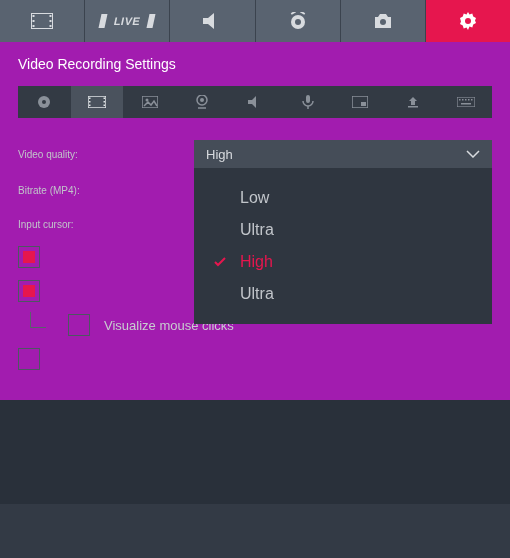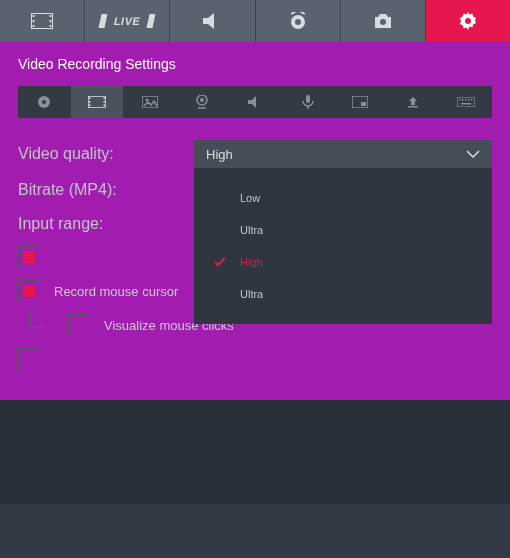--- a/index.html
+++ b/index.html
@@ -74,21 +74,21 @@
   }
   .row {
     display: flex;
     align-items: center;
     min-height: 24px;
     margin-bottom: 10px;
   }
   .field-label {
     width: 176px;
     color: #c1c5ca;
-    font-size: 16px;
+    font-size: 10px;
   }
   .select-box {
     flex: 1;
     height: 28px;
     background: #454d58;
     display: flex;
     align-items: center;
     padding: 0 12px;
     color: #d8dbdf;
     position: relative;
@@ -105,21 +105,21 @@
     padding: 14px 0;
     z-index: 10;
   }
   .dropdown-item {
     display: flex;
     align-items: center;
     height: 32px;
     padding: 0 20px 0 20px;
     color: #c1c5ca;
     cursor: pointer;
-    font-size: 11px;
+    font-size: 16px;
     gap: 12px;
   }
   .dropdown-item .check {
     width: 14px;
     display: inline-flex;
     align-items: center;
   }
   .dropdown-item.selected { color: #e6164e; }
   .dropdown-item.selected .check svg { stroke: #e6164e; }
   .checkbox-row {
@@ -318,30 +318,29 @@
           <span>Ultra</span>
         </div>
       </div>
     </div>
 
     <div class="row">
       <div class="field-label">Bitrate (MP4):</div>
     </div>
 
     <div class="row">
-      <div class="field-label">Input range:</div>
+      <div class="field-label">Input cursor:</div>
     </div>
 
     <div class="checkbox-row">
       <div class="cb checked"></div>
     </div>
 
     <div class="checkbox-row">
       <div class="cb checked"></div>
-      <div class="cb-label">Record mouse cursor</div>
     </div>
 
     <div class="checkbox-row sub">
       <div class="tree-elbow"></div>
       <div class="cb"></div>
       <div class="cb-label">Visualize mouse clicks</div>
     </div>
 
     <div class="checkbox-row">
       <div class="cb"></div>

